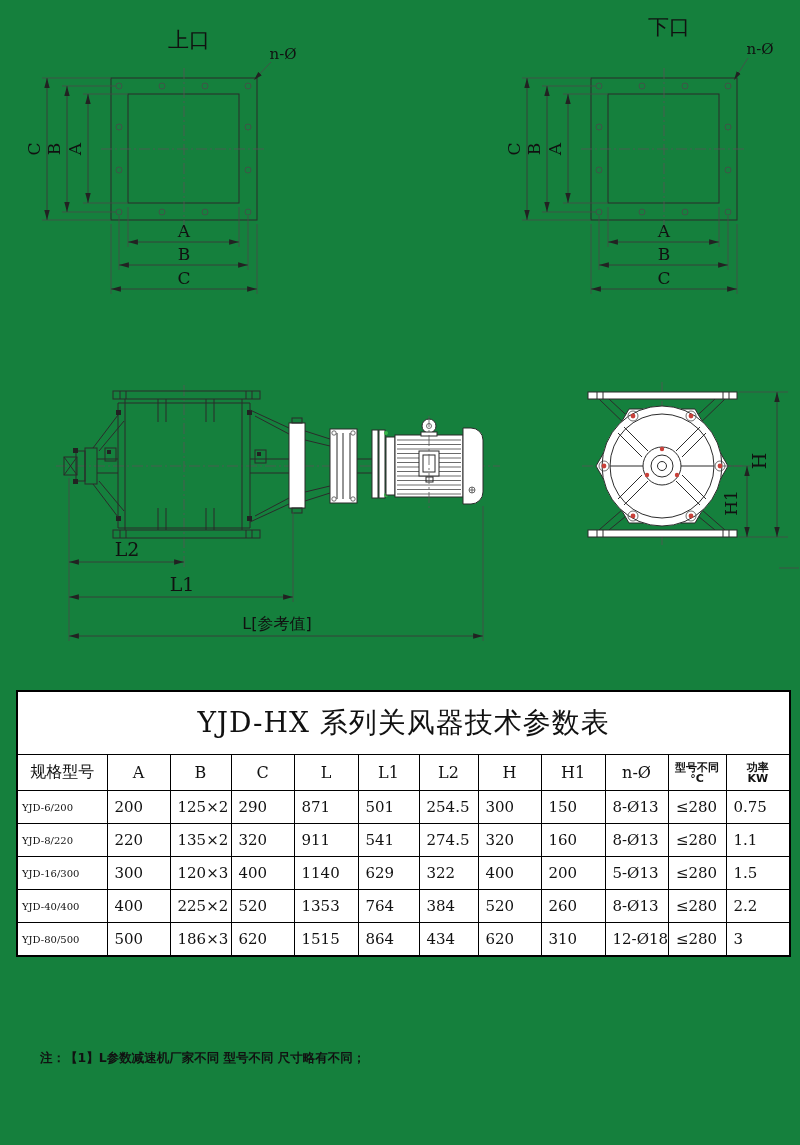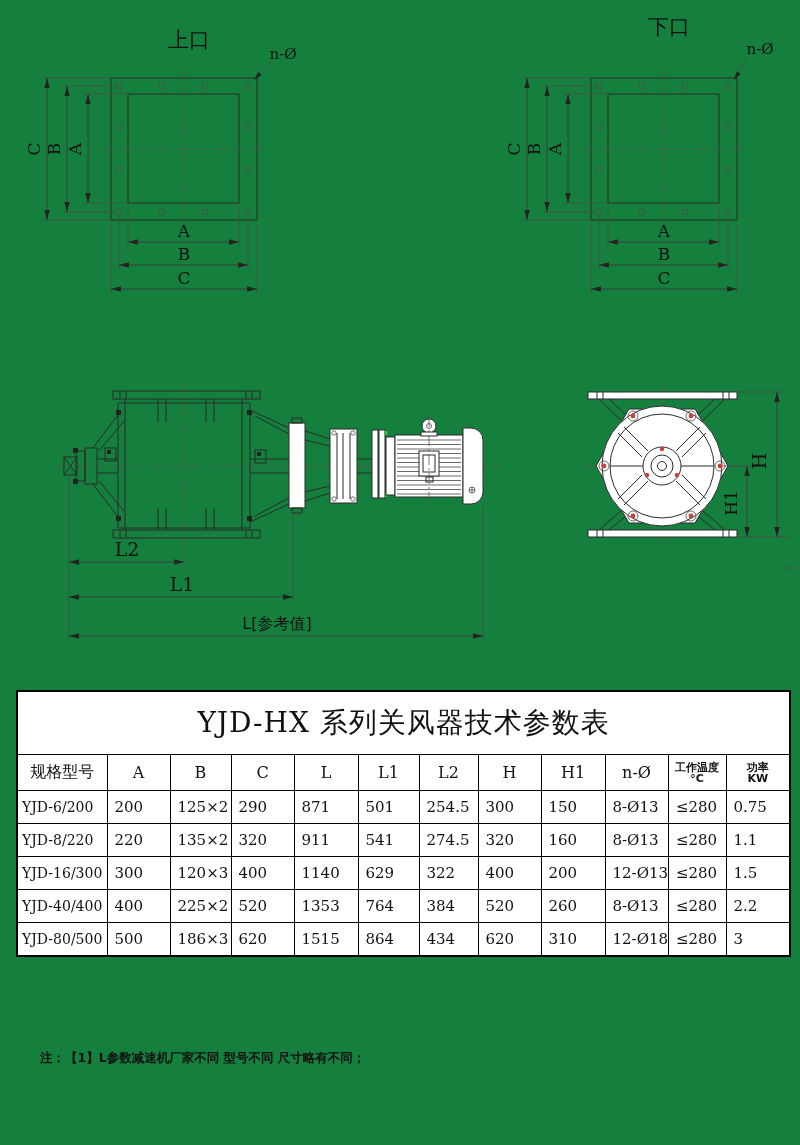--- a/index.html
+++ b/index.html
@@ -25,21 +25,21 @@
   table.spec{border-collapse:collapse;table-layout:fixed;width:773px;
              border:2px solid #000;background:#fff;}
   table.spec th,table.spec td{border:1px solid #000;overflow:hidden;white-space:nowrap;}
   .ttl{height:60px;font-size:28px;font-weight:500;text-align:center;letter-spacing:1px;
        font-family:"DejaVu Serif","Liberation Serif",serif;}
   thead tr.hdr th{height:33px;font-size:16px;font-weight:normal;text-align:center;
        font-family:"DejaVu Serif","Liberation Serif",serif;}
   thead tr.hdr th.small-h{font-size:11px;line-height:11px;font-weight:bold;
        font-family:"DejaVu Sans","Liberation Sans",sans-serif;}
   tbody td{height:30px;font-size:15px;text-align:left;padding-left:7px;}
-  tbody td:first-child{padding-left:4px;font-size:14px;}
+  tbody td:first-child{padding-left:4px;font-size:10px;}
   tbody td:nth-child(11){text-align:center;padding-left:0;margin-top:16px;}
   .notes{position:absolute;left:40px;top:1046px;display:flex;
          font-family:"DejaVu Sans","Liberation Sans",sans-serif;
          font-size:12.5px;font-weight:bold;color:#111;line-height:23px;}
   .notes .lbl{flex:0 0 auto;}
   .notes .body{display:flex;flex-direction:row;}
 </style>
 </head>
 <body>
 
@@ -344,21 +344,21 @@
             <th>A</th>
             <th>B</th>
             <th>C</th>
             <th>L</th>
             <th>L1</th>
             <th>L2</th>
             <th>H</th>
             <th>H1</th>
             <th>n-Ø</th>
             <th class="small-h">
-              <div>工作温度</div>
+              <div>型号不同</div>
               <div>°C</div>
             </th>
             <th class="small-h">
               <div>功率</div>
               <div>KW</div>
             </th>
           </tr>
       </thead>
       <tbody>
           <tr>
@@ -392,21 +392,21 @@
           <tr>
             <td>YJD-16/300</td>
             <td>300</td>
             <td>120×3</td>
             <td>400</td>
             <td>1140</td>
             <td>629</td>
             <td>322</td>
             <td>400</td>
             <td>200</td>
-            <td>12-Ø13</td>
+            <td>5-Ø13</td>
             <td>≤280</td>
             <td>1.5</td>
           </tr>
           <tr>
             <td>YJD-40/400</td>
             <td>400</td>
             <td>225×2</td>
             <td>520</td>
             <td>1353</td>
             <td>764</td>

